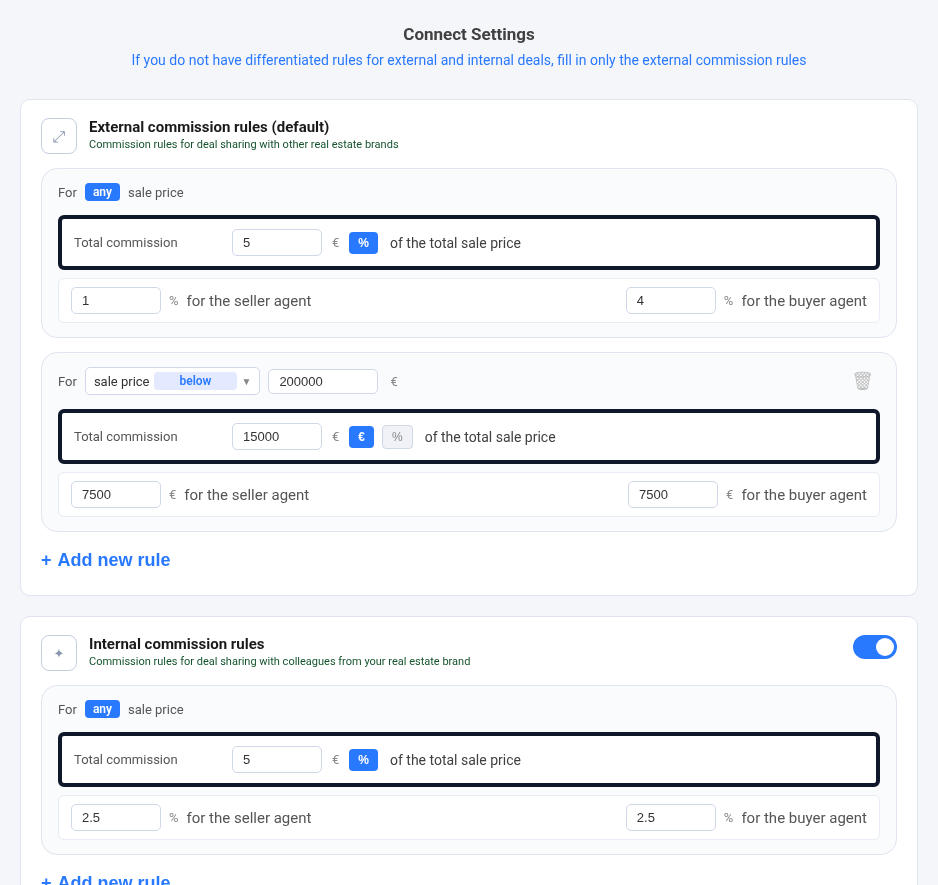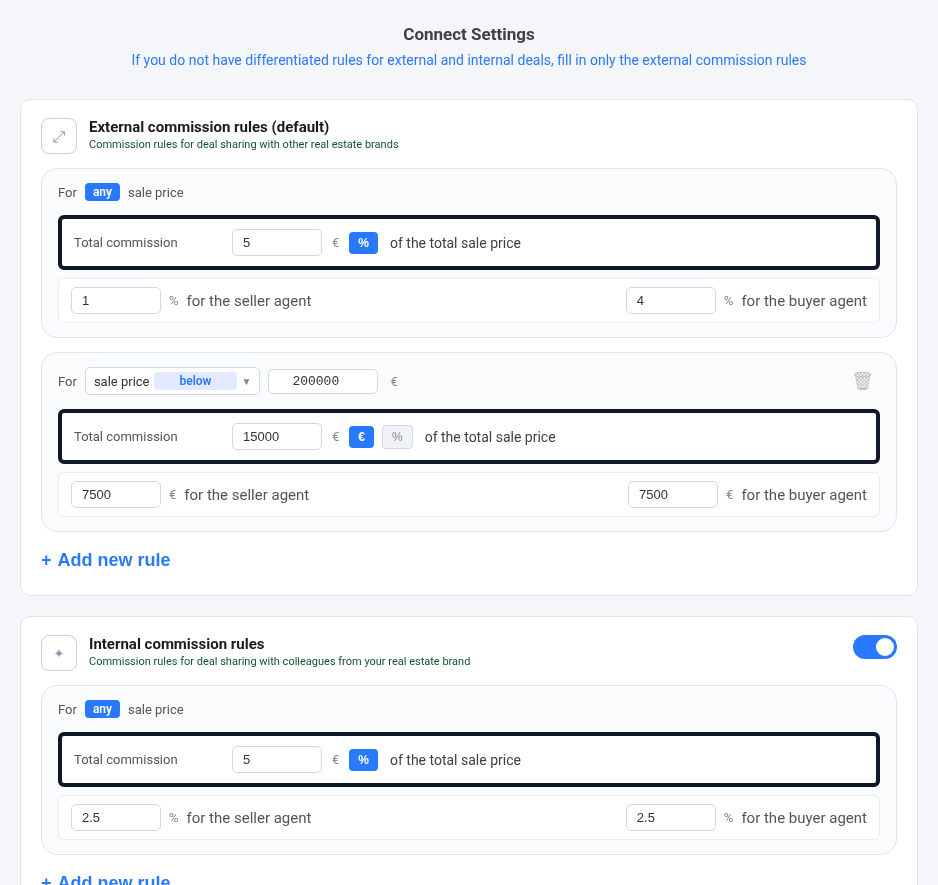--- a/index.html
+++ b/index.html
@@ -136,26 +136,25 @@
       gap: 4px;
       cursor: pointer;
     }
     .rule-header-dropdown .chevron {
       font-size: 10px;
       color: #888;
     }
     .rule-amount-input {
       border: 1px solid #d0d7e8;
       border-radius: 5px;
-      padding: 4px 23px;
+      padding: 4px 10px;
       font-size: 13px;
       background: #fff;
       color: #333;
       width: 110px;
-      font-family: Liberation Mono, monospace;
     }
     .euro-suffix {
       font-size: 13px;
       color: #888;
       margin-left: 4px;
     }
     .delete-btn {
       margin-left: auto;
       cursor: pointer;
       color: #bbb;

